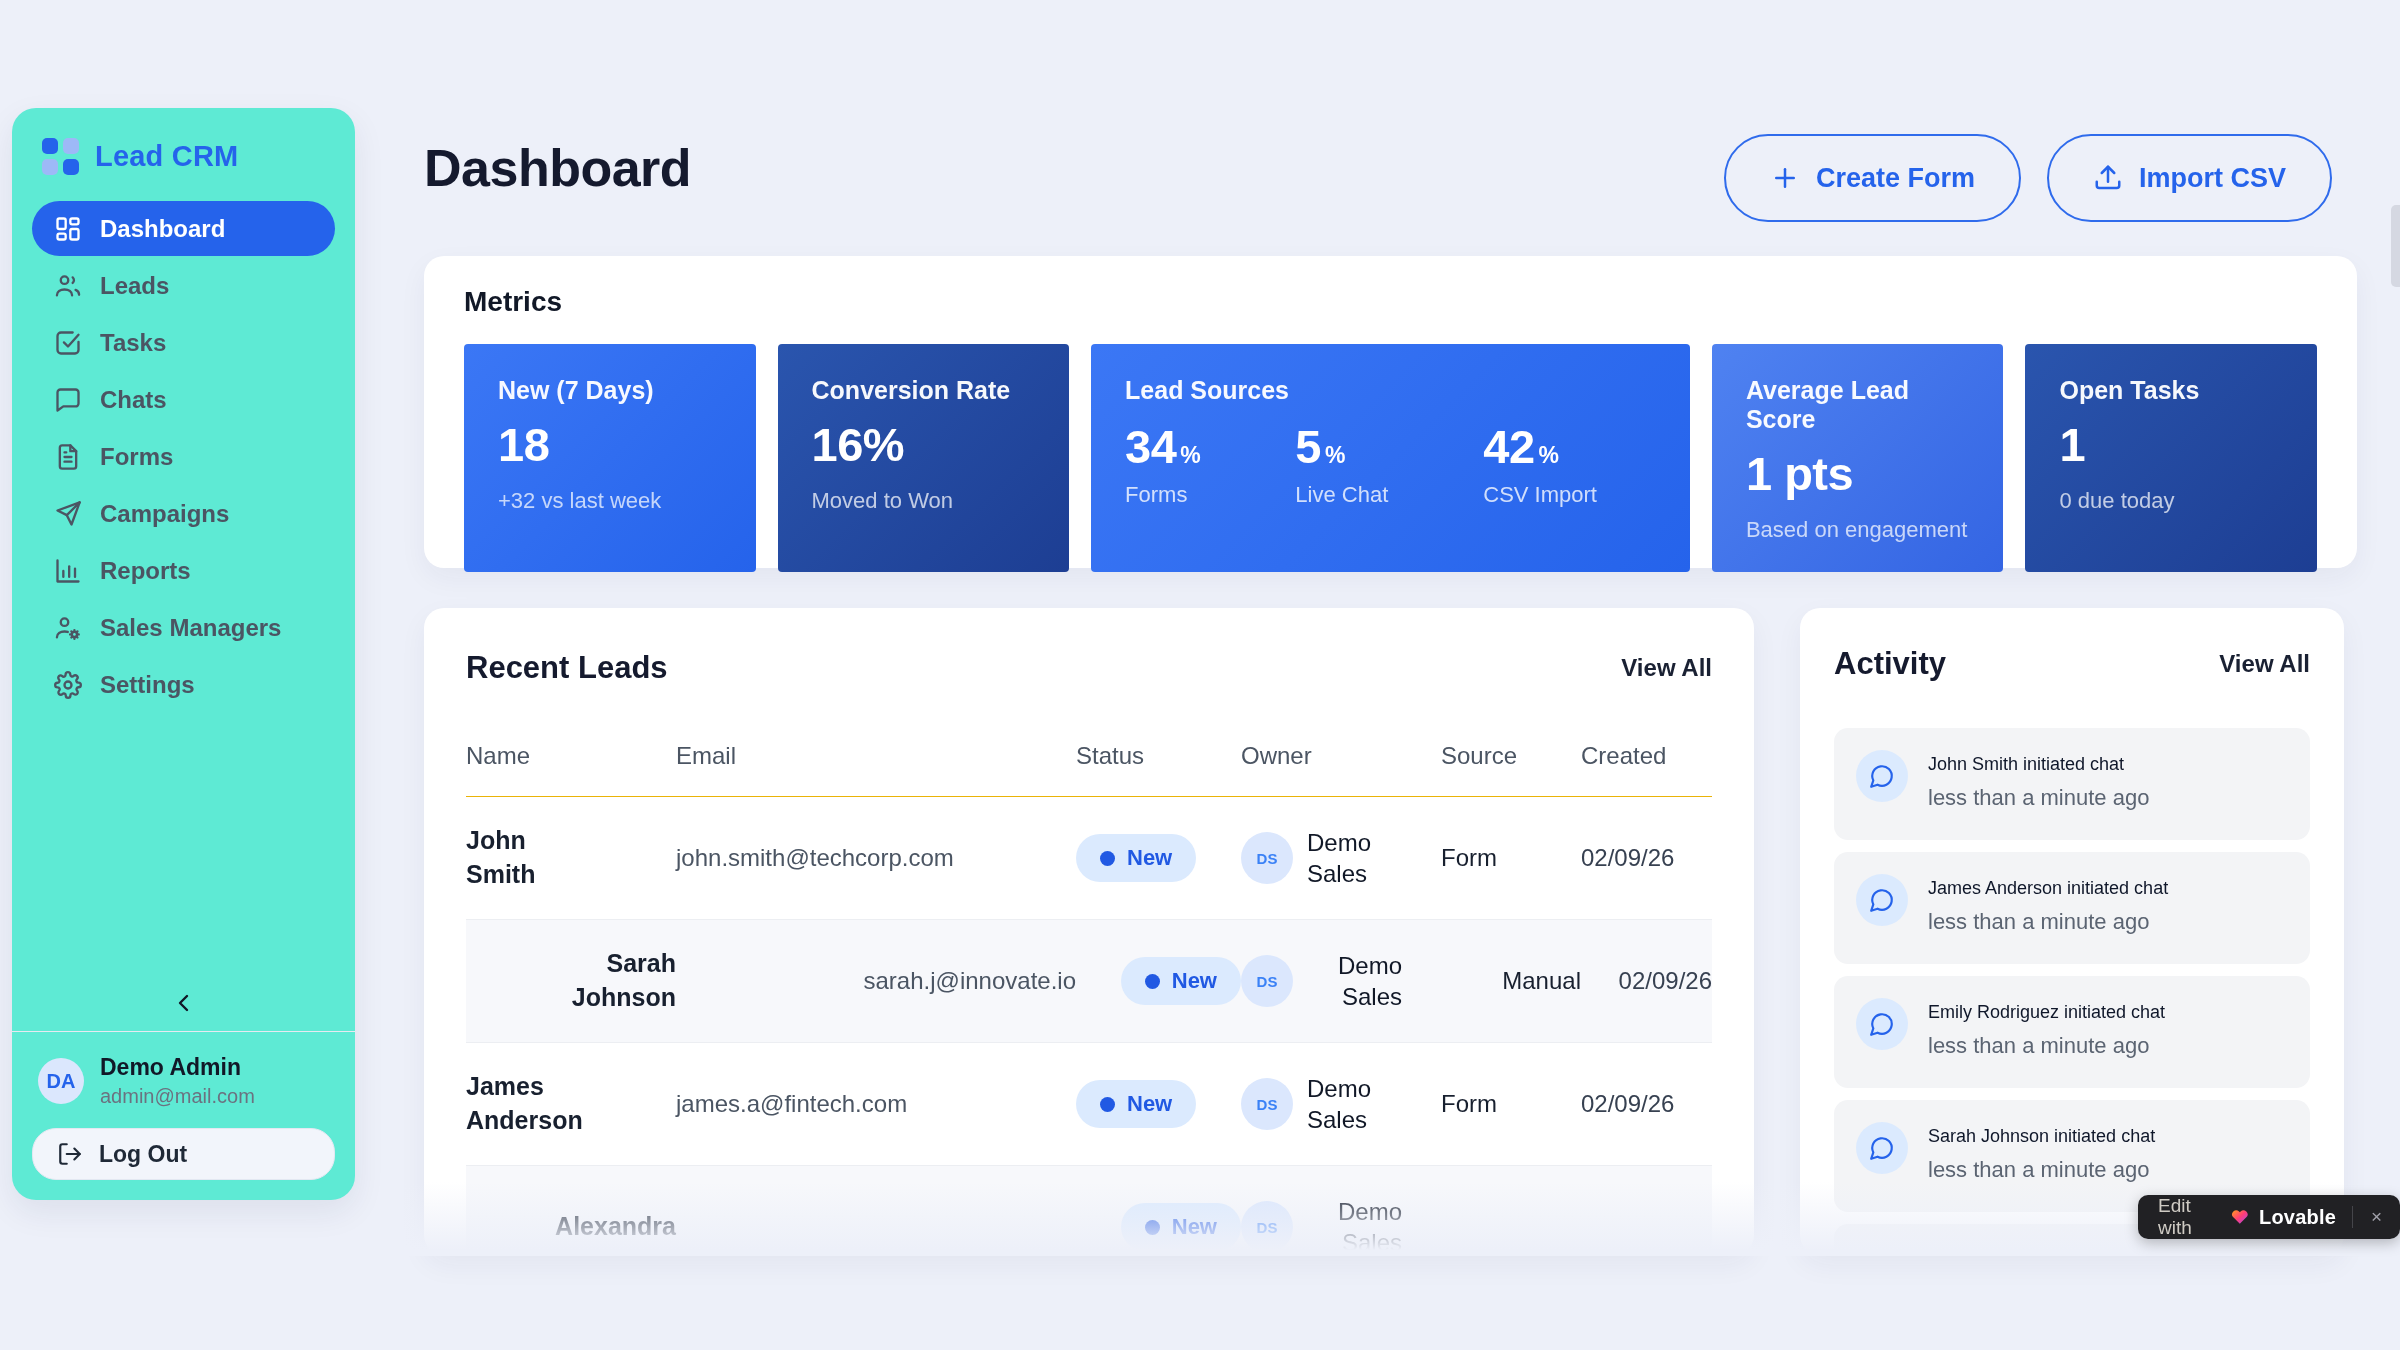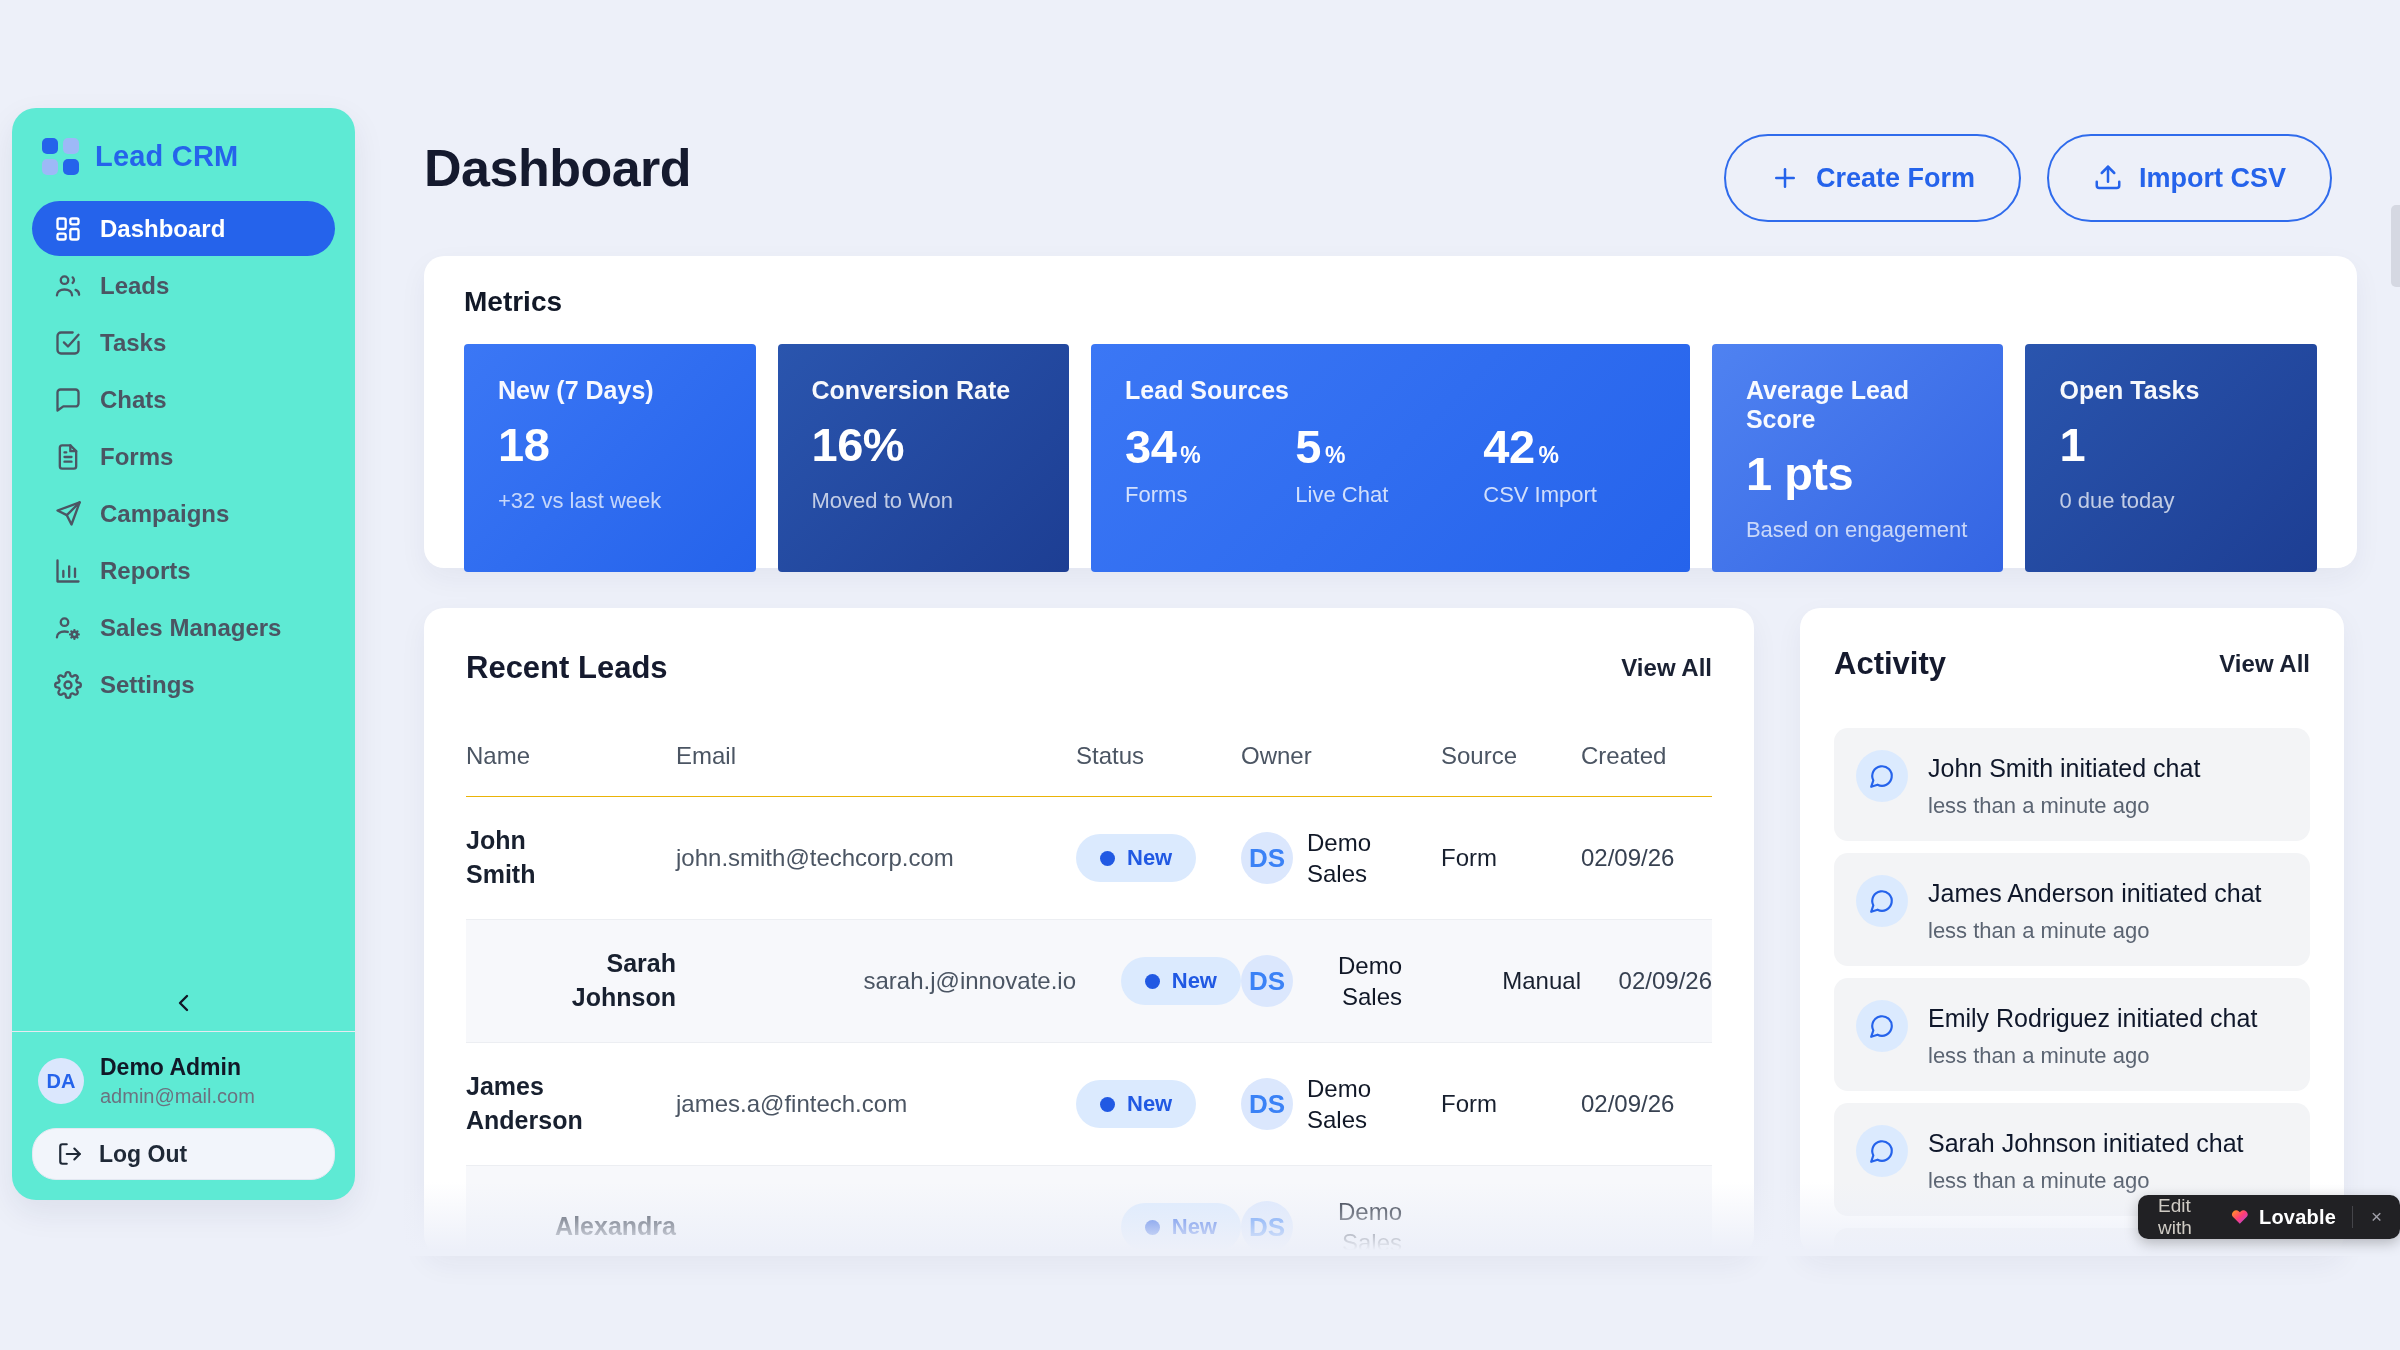--- a/index.html
+++ b/index.html
@@ -95,40 +95,40 @@
   .lead-name { display:inline-block; max-width:135px; font-size:25px; font-weight:600; color:#18202f; line-height:1.35; }
   .lead-email { color:#4b5563; }
   .status-pill {
     display:inline-flex; align-items:center; gap:12px; height:48px; padding:0 24px;
     background:#dbeafe; border-radius:999px; color:#2159e3; font-size:22px; font-weight:700;
   }
   .status-dot { width:15px; height:15px; border-radius:50%; background:#2159e3; }
   .owner-cell { display:flex; align-items:center; gap:14px; }
   .owner-avatar {
     width:52px; height:52px; flex:0 0 52px; border-radius:50%; background:#dbe7fd; color:#3b82f6;
-    display:flex; align-items:center; justify-content:center; font-size:26px; font-weight:600;
+    display:flex; align-items:center; justify-content:center; font-size:15px; font-weight:600;
   }
   .owner-name { max-width:95px; color:#111827; line-height:1.3; font-size:24px; }
   .lead-source { color:#18202f; }
   .lead-created { color:#374151; }
   
   .activity-card {
     position:absolute; left:1800px; top:608px; width:544px; height:647px;
     background:#fff; border-radius:20px; box-shadow:0 10px 28px rgba(30,41,80,.05);
     padding:38px 34px; overflow:hidden;
   }
   .activity-list { display:flex; flex-direction:column; gap:12px; margin-top:46px; }
   .activity-item {
     display:flex; gap:20px; background:#f3f4f6; border-radius:14px; padding:22px 22px; min-height:112px;
   }
   .chat-bubble {
     width:52px; height:52px; flex:0 0 52px; border-radius:50%; background:#dbeafe;
     display:flex; align-items:center; justify-content:center; color:#2563eb;
   }
-  .activity-text { font-size:25px; font-weight:500; color:#0f172a; margin-top:4px; }
+  .activity-text { font-size:18px; font-weight:500; color:#0f172a; margin-top:4px; }
   .activity-time { font-size:22px; color:#5b6472; margin-top:10px; }
   
   .bottom-fade {
     position:absolute; left:380px; top:1182px; width:2020px; height:74px;
     background:linear-gradient(to bottom, rgba(237,240,249,0) 0%, #edf0f9 92%);
     pointer-events:none;
   }
   .scrollbar-thumb {
     position:absolute; right:0px; top:205px; width:9px; height:82px;
     background:#d5d8e2; border-radius:5px 0 0 5px;

